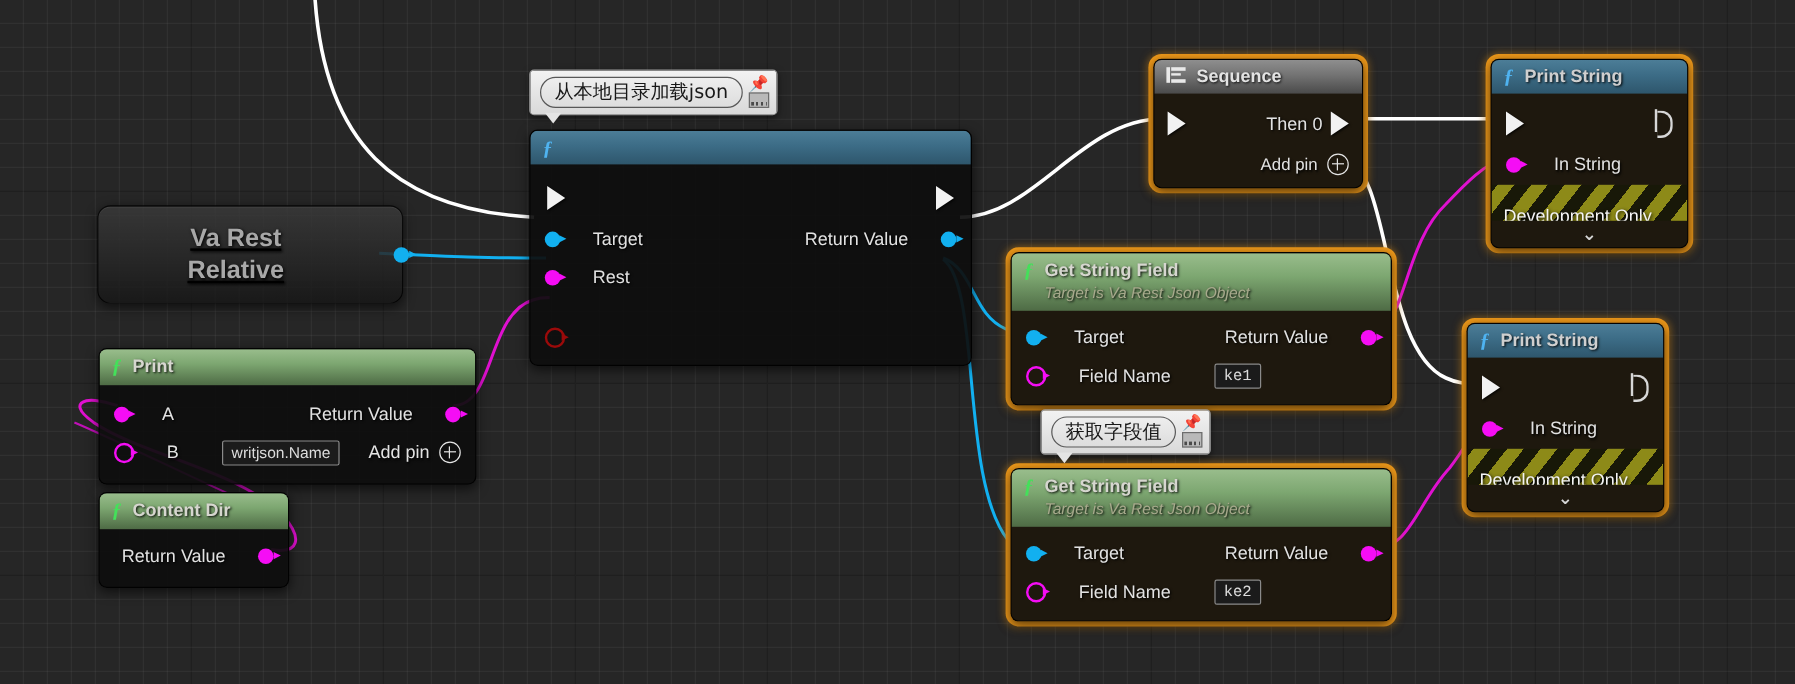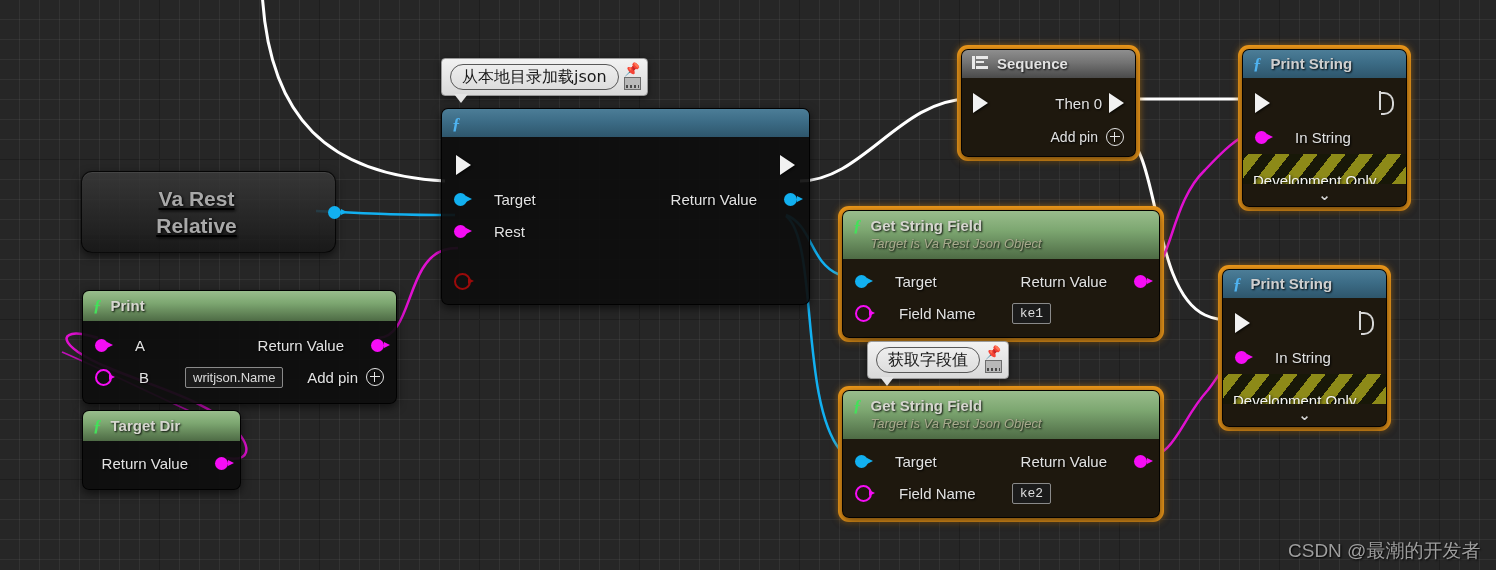--- a/index.html
+++ b/index.html
@@ -241,21 +241,21 @@
         </div>
       </div>
     </div>
   </div>
 
   <div class="node" style="left:82px;top:410px;width:159px;">
     <div class="node-inner">
       <div class="hdr hdr-green">
         <span class="fx">ƒ</span>
         <div class="hdr-txt">
-          <span class="title">Target Dir</span>
+          <span class="title">Content Dir</span>
         </div>
       </div>
       <div class="body" style="padding:6px 0 10px 0;">
         <div class="row right">
           <span class="pin-wrap rev">
             <span class="pin pin-mag r"></span>
             <span class="plabel">Return Value</span>
           </span>
         </div>
       </div>
@@ -457,15 +457,14 @@
 
   <div class="bubble" style="left:839px;top:341px;margin-left:28px;">
     <span class="pill">获取字段值</span>
     <span class="icons">
       <span class="pinicon">📌</span>
       <span class="gridicon"></span>
     </span>
     <span class="tail"></span>
   </div>
 
-  <div class="watermark" style="left:1288px;top:538px;">CSDN @最潮的开发者</div>
 
 </div>
 
 </body></html>

